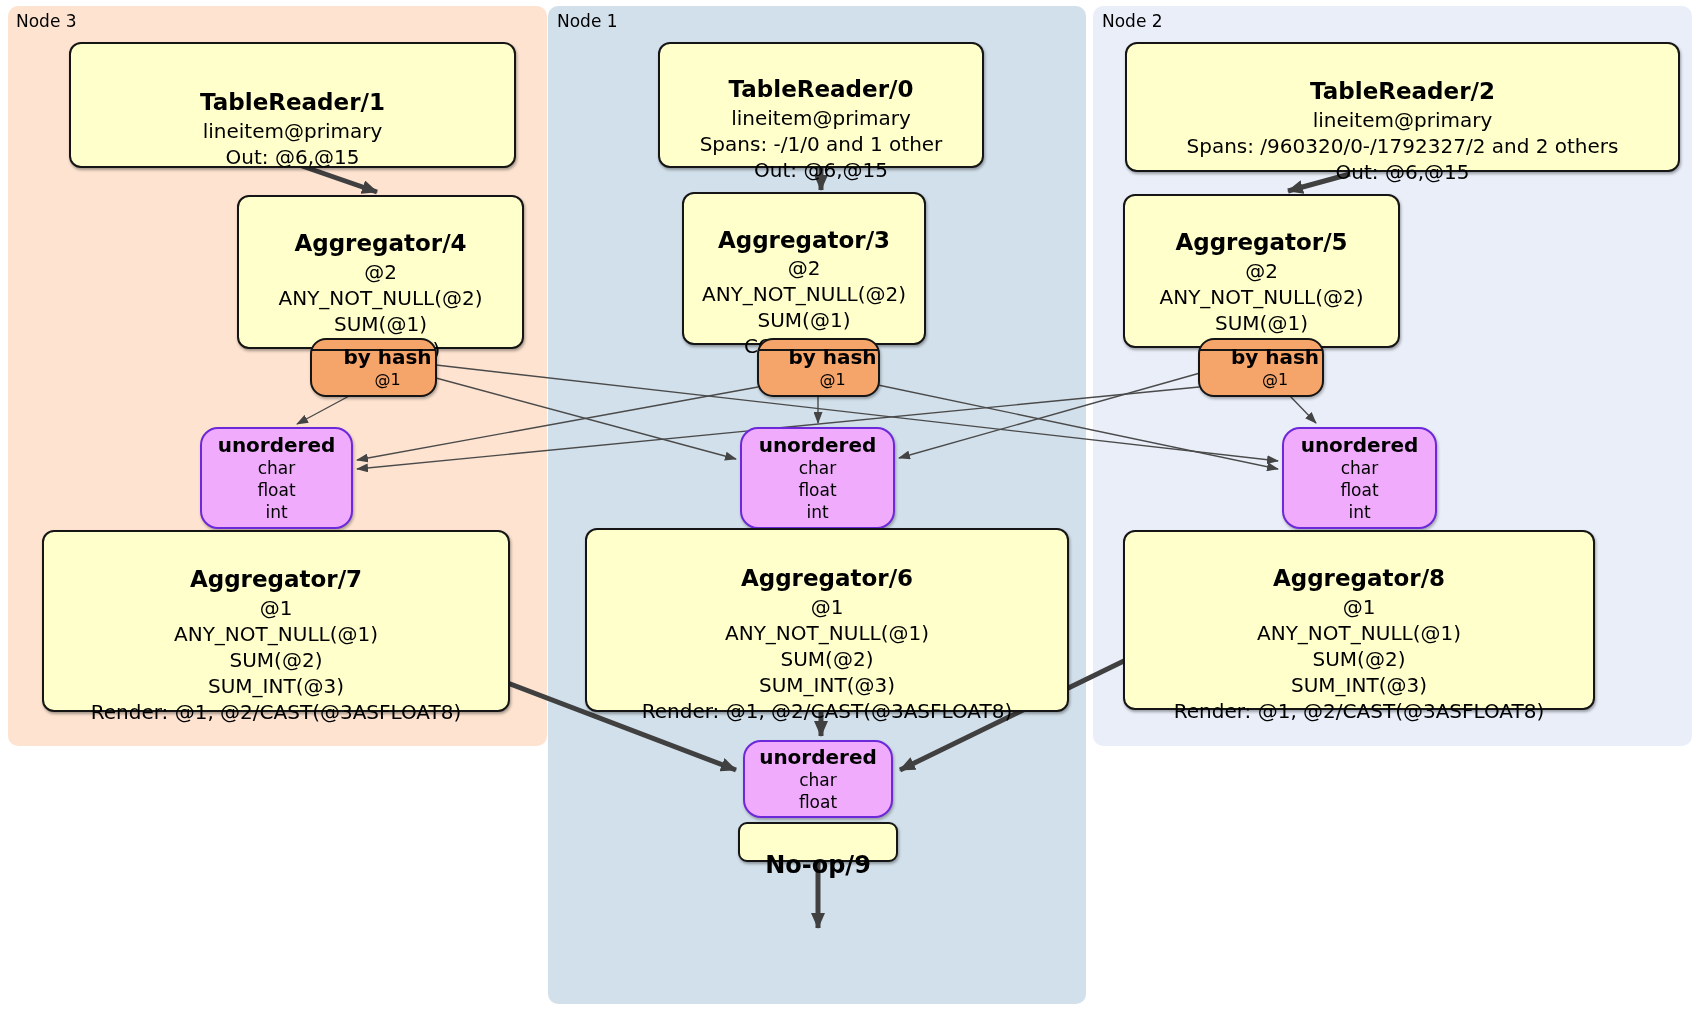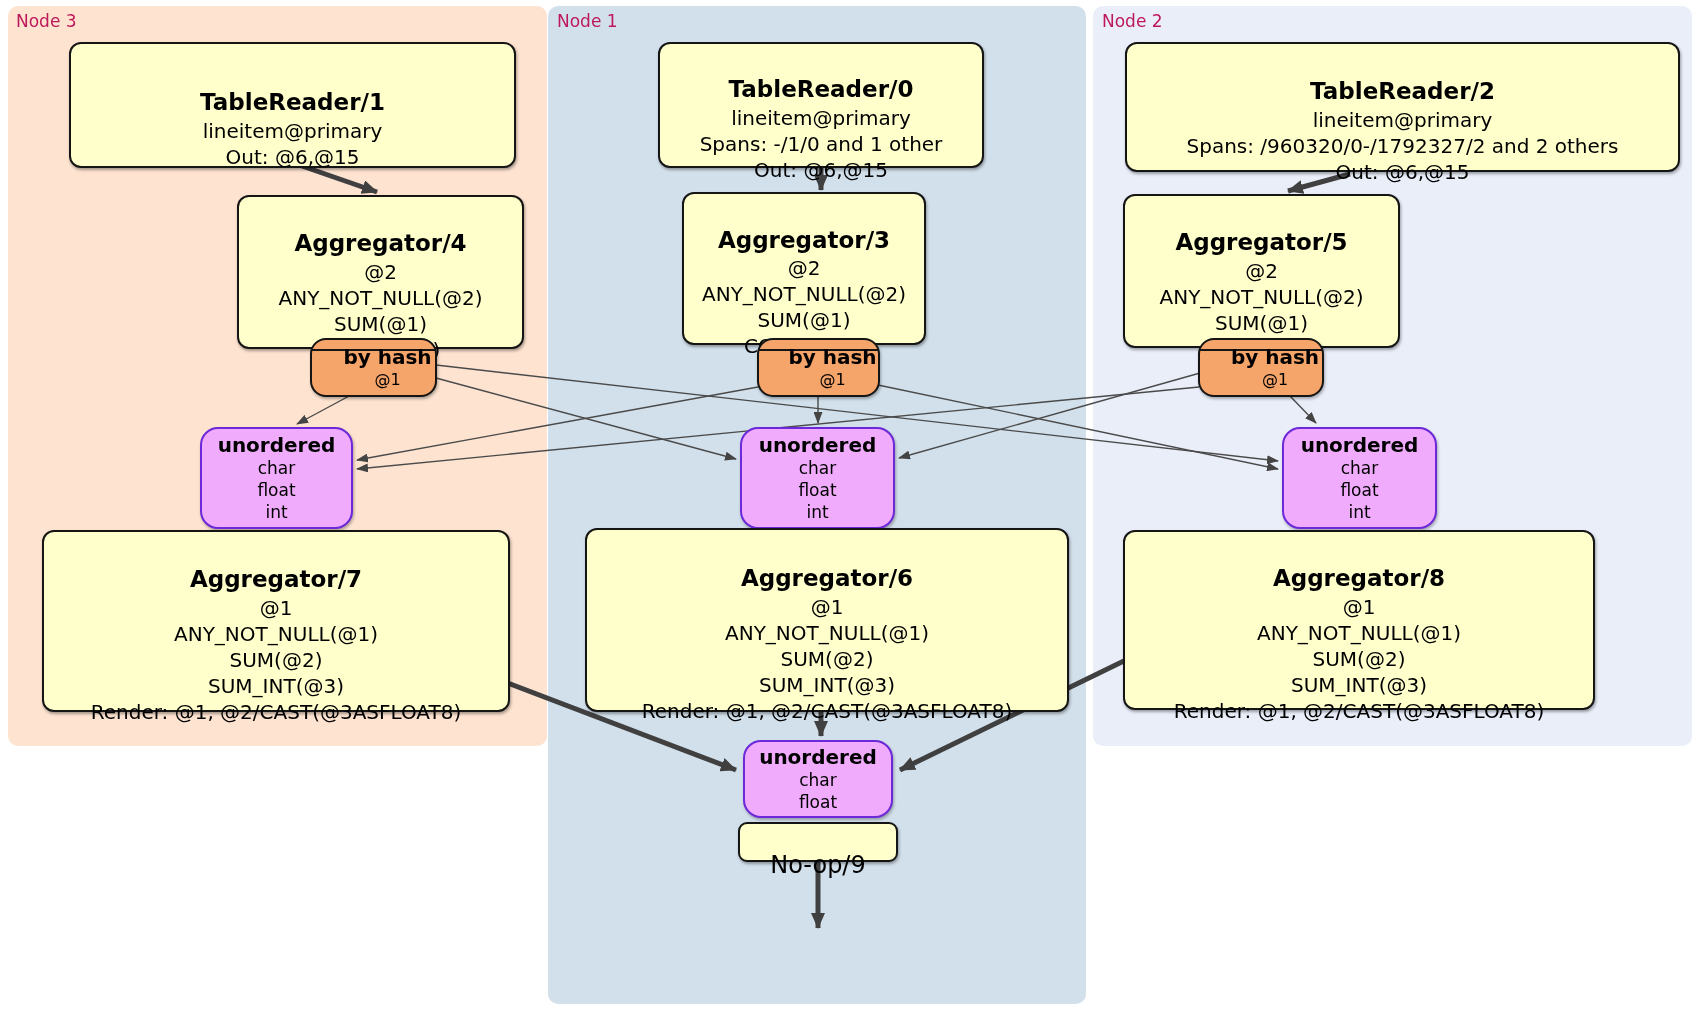--- a/index.html
+++ b/index.html
@@ -2,21 +2,21 @@
 <html><head>
 <meta charset="utf-8">
 <style>
   html,body { margin:0; padding:0; background:#ffffff; }
   #canvas {
     position:relative; width:1706px; height:1016px;
     font-family:"DejaVu Sans","Liberation Sans",sans-serif;
     color:#000; overflow:hidden; background:#ffffff;
   }
   .grp { position:absolute; border-radius:10px; z-index:0; }
-  .grp-label { position:absolute; z-index:3; font-size:17px; color:#be185d; }
+  .grp-label { position:absolute; z-index:3; font-size:17px; color:#000000; }
   .box {
     position:absolute; z-index:2; box-sizing:border-box;
     display:flex; flex-direction:column; align-items:center; justify-content:center;
     text-align:center; line-height:1.3;
   }
   .proc {
     background:#ffffcc; border:2px solid #151515; border-radius:12px;
     box-shadow:1px 2px 3px rgba(0,0,0,0.35);
   }
   .proc .t { font-weight:bold; font-size:23px;margin-top:48px; }
@@ -28,21 +28,21 @@
     padding-left:28px;
   }
   .router .t { font-weight:bold; font-size:20px; }
   .router .l { font-size:16px; }
   .sync {
     background:#f0abfc; border:2px solid #6d28d9; border-radius:18px;
     box-shadow:1px 2px 3px rgba(0,0,0,0.3);
   }
   .sync .t { font-weight:bold; font-size:20px; }
   .sync .l { font-size:17px; line-height:1.28; }
-  .term .t { font-weight:normal; font-size:24px;text-align:right; }
+  .term .t { font-weight:bold; font-size:24px;text-align:right; }
   #edges { position:absolute; left:0; top:0; z-index:1; }
 </style>
 </head>
 <body>
 
 <div id="canvas">
 
   <div class="grp" style="left:8px;top:6px;width:539px;height:740px;background:#fde3d0"></div>
   <div class="grp" style="left:548px;top:6px;width:538px;height:998px;background:#d2e0eb"></div>
   <div class="grp" style="left:1093px;top:6px;width:599px;height:740px;background:#e9eef9"></div>

